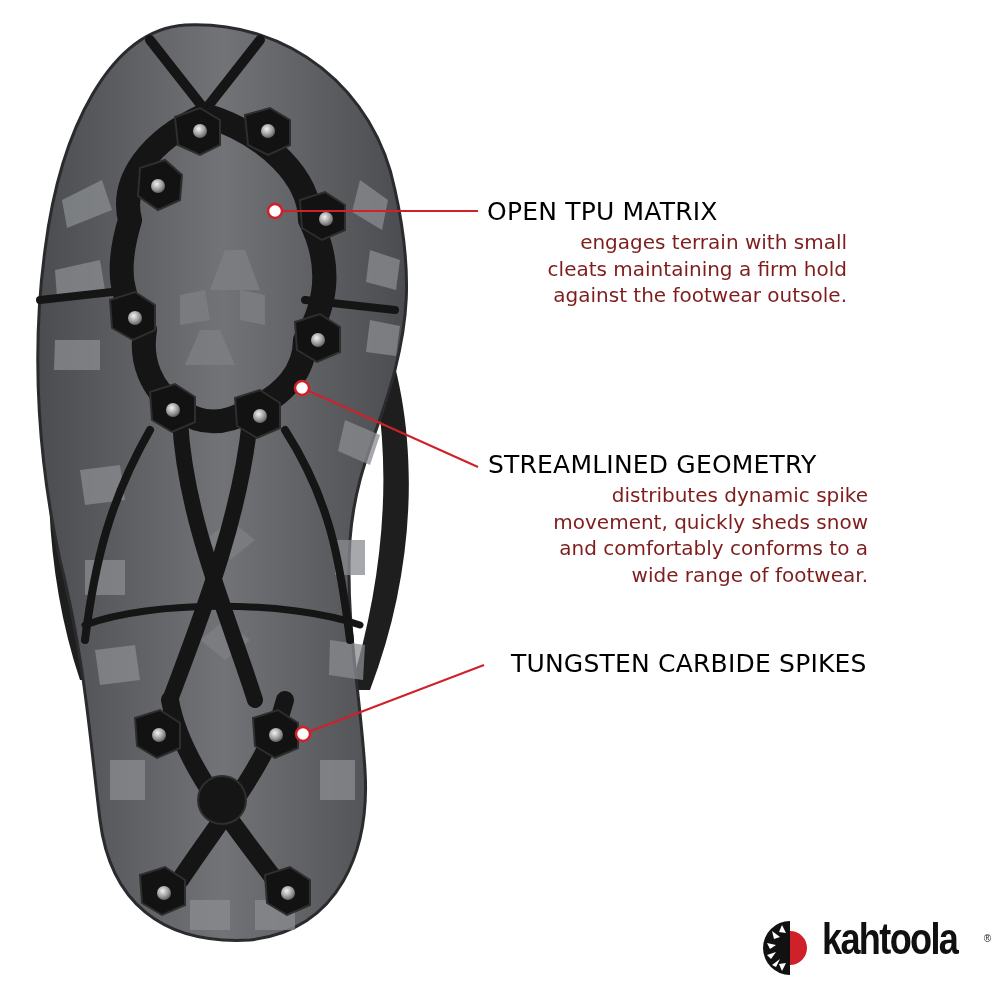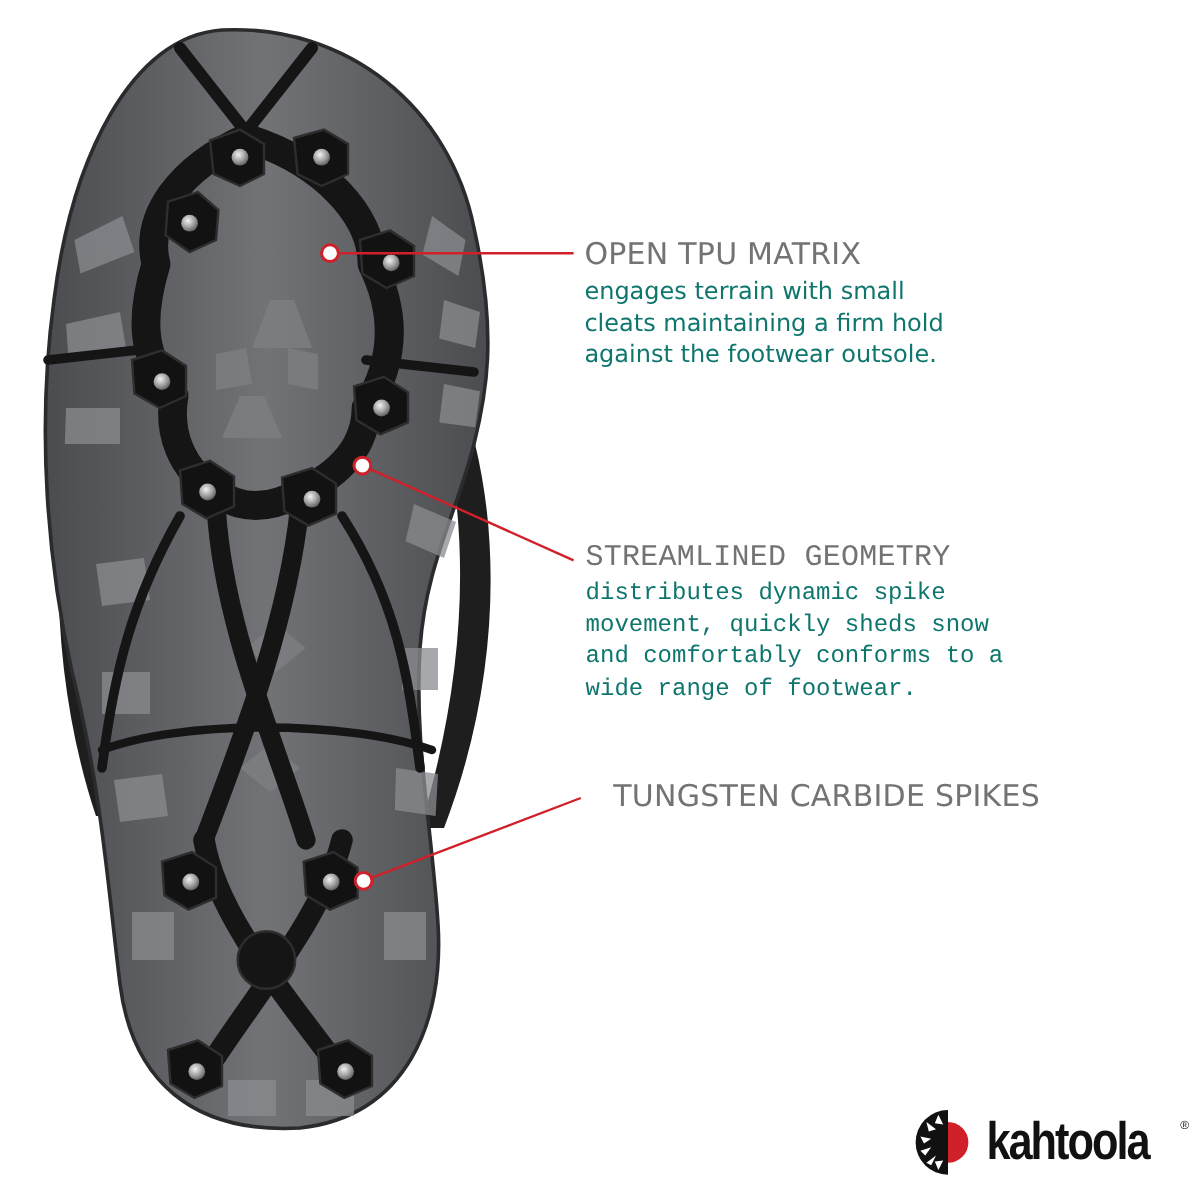--- a/index.html
+++ b/index.html
@@ -4,29 +4,29 @@
   <style>
     html, body { margin: 0; padding: 0; }
     body {
       width: 1000px; height: 1001px; background: #ffffff; position: relative; overflow: hidden;
       font-family: "DejaVu Sans", sans-serif; color: #141414;
     }
     .product-image { position: absolute; left: 0; top: 0; width: 480px; height: 1001px; }
     .callout-line { position: absolute; left: 0; top: 0; width: 1000px; height: 1001px; pointer-events: none; }
     .feature { position: absolute; }
     .feature h2 {
-      margin: 0; font-weight: normal; font-size: 25px; letter-spacing: 0.2px; line-height: 30px; color: #737373;
+      margin: 0; font-weight: normal; font-size: 25px; letter-spacing: 0.2px; line-height: 30px; color: #000000;
     }
     .feature p {
-      margin: 2px 0 0 0; font-size: 20px; line-height: 26.5px; color: #0f766e; white-space: pre-line;
+      margin: 2px 0 0 0; font-size: 20px; line-height: 26.5px; color: #7f1d1d; white-space: pre-line; text-align: right;
     }
     #feat1 { left: 487px; top: 197px; width: 360px; }
-    #feat2 { left: 488px; top: 450px; width: 380px; font-family: Liberation Mono, monospace; }
+    #feat2 { left: 488px; top: 450px; width: 380px; }
     #feat3 { left: 511px; top: 649px; width: 420px; }
-    .logo { position: absolute; left: 762px; top: 917px; width: 235px; height: 70px; display: flex; align-items: center; }
+    .logo { position: absolute; left: 762px; top: 917px; width: 235px; height: 70px; display: flex; align-items: flex-start; }
     .logo-mark { width: 56px; height: 62px; }
     .logo-text {
       font-family: "Liberation Sans", sans-serif; font-weight: bold; font-size: 44px; letter-spacing: -2px;
       color: #111; margin-left: 4px; transform: scaleX(0.82); transform-origin: left center; line-height: 1;
     }
     .logo-reg { position: absolute; right: 6px; top: 16px; font-size: 10px; color: #222; font-family: "Liberation Sans", sans-serif; }
   </style>
 </head>
 <body>
 

